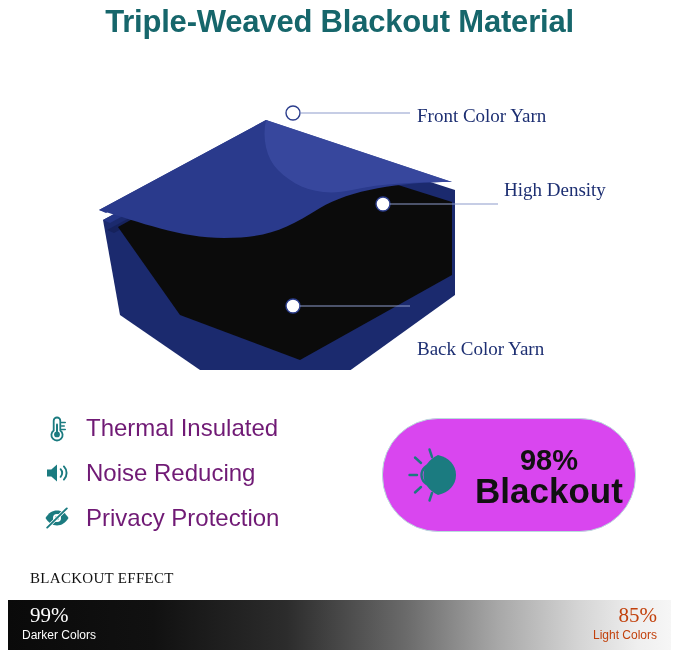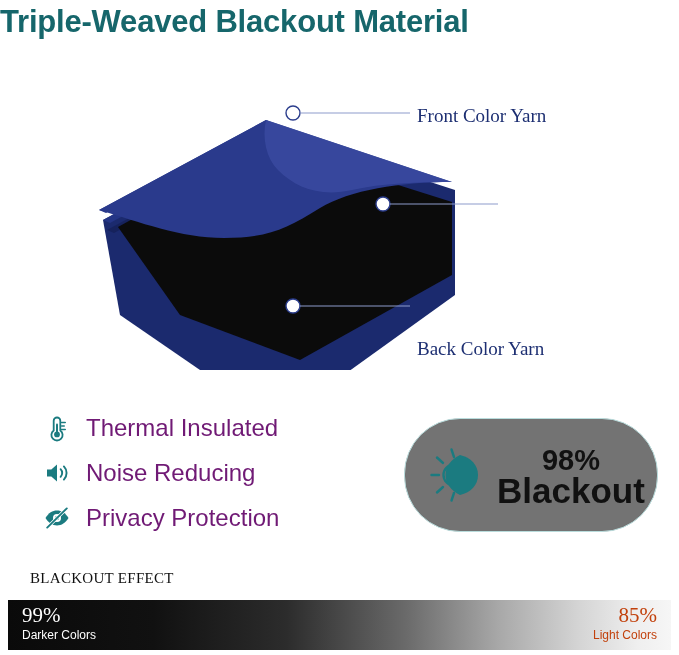--- a/index.html
+++ b/index.html
@@ -14,20 +14,21 @@
     overflow: hidden;
     position: relative;
   }
 
   
   .title {
     position: absolute;
     left: 0;
     top: 4px;
     width: 679px;
+    text-align: center;
     font-family: "Liberation Sans", sans-serif;
     font-weight: bold;
     font-size: 31px;
     letter-spacing: -0.2px;
     color: #16666b;
   }
 
   
   .diagram {
     position: absolute;
@@ -72,27 +73,27 @@
   }
   .feature-text {
     font-family: "Liberation Sans", sans-serif;
     font-size: 24px;
     color: #701a75;
   }
 
   
   .badge {
     position: absolute;
-    left: 404px;
+    left: 382px;
     top: 418px;
     width: 252px;
     height: 112px;
     border: 1.6px solid #b9dcdc;
     border-radius: 56px;
-    background: #737373;
+    background: #d946ef;
     display: flex;
     align-items: center;
   }
   .badge-icon {
     width: 62px;
     height: 62px;
     margin-left: 22px;
     margin-right: 8px;
     flex: none;
   }
@@ -145,20 +146,21 @@
     right: 22px;
     top: 603px;
     text-align: right;
     color: #c2410c;
   }
   .bar-pct {
     font-family: "Liberation Serif", serif;
     font-size: 21px;
     font-weight: normal;
     line-height: 24px;
+    margin-left: 8px;
   }
   .bar-sub {
     font-family: "Liberation Sans", sans-serif;
     font-size: 12px;
     font-weight: normal;
     line-height: 16px;
   }
 </style>
 </head>
 <body>
@@ -188,20 +190,21 @@
       <line x1="390" y1="134" x2="498" y2="134" stroke="#8d9ccb" stroke-width="1.2"></line>
     </g>
     <g>
       <circle cx="293" cy="236" r="7" fill="#ffffff" stroke="#2b3d8c" stroke-width="1.4"></circle>
       <line x1="300" y1="236" x2="410" y2="236" stroke="#8d9ccb" stroke-width="1.2"></line>
     </g>
   </svg>
 
   <div class="callout-label" id="label-front">Front  Color Yarn</div>
   <div class="callout-label" id="label-mid">
+    <div>High Density</div>
   </div>
   <div class="callout-label" id="label-back">Back Color Yarn</div>
 </div>
 
 <div class="features">
 
   <div class="feature-row">
     <span class="feature-icon">
       <svg width="30" height="30" viewBox="0 0 30 30">
         <path d="M15 4.5a3.3 3.3 0 0 0-3.3 3.3v9.6a5.6 5.6 0 1 0 6.6 0V7.8A3.3 3.3 0 0 0 15 4.5z" fill="none" stroke="#1b7b80" stroke-width="1.8"></path>

